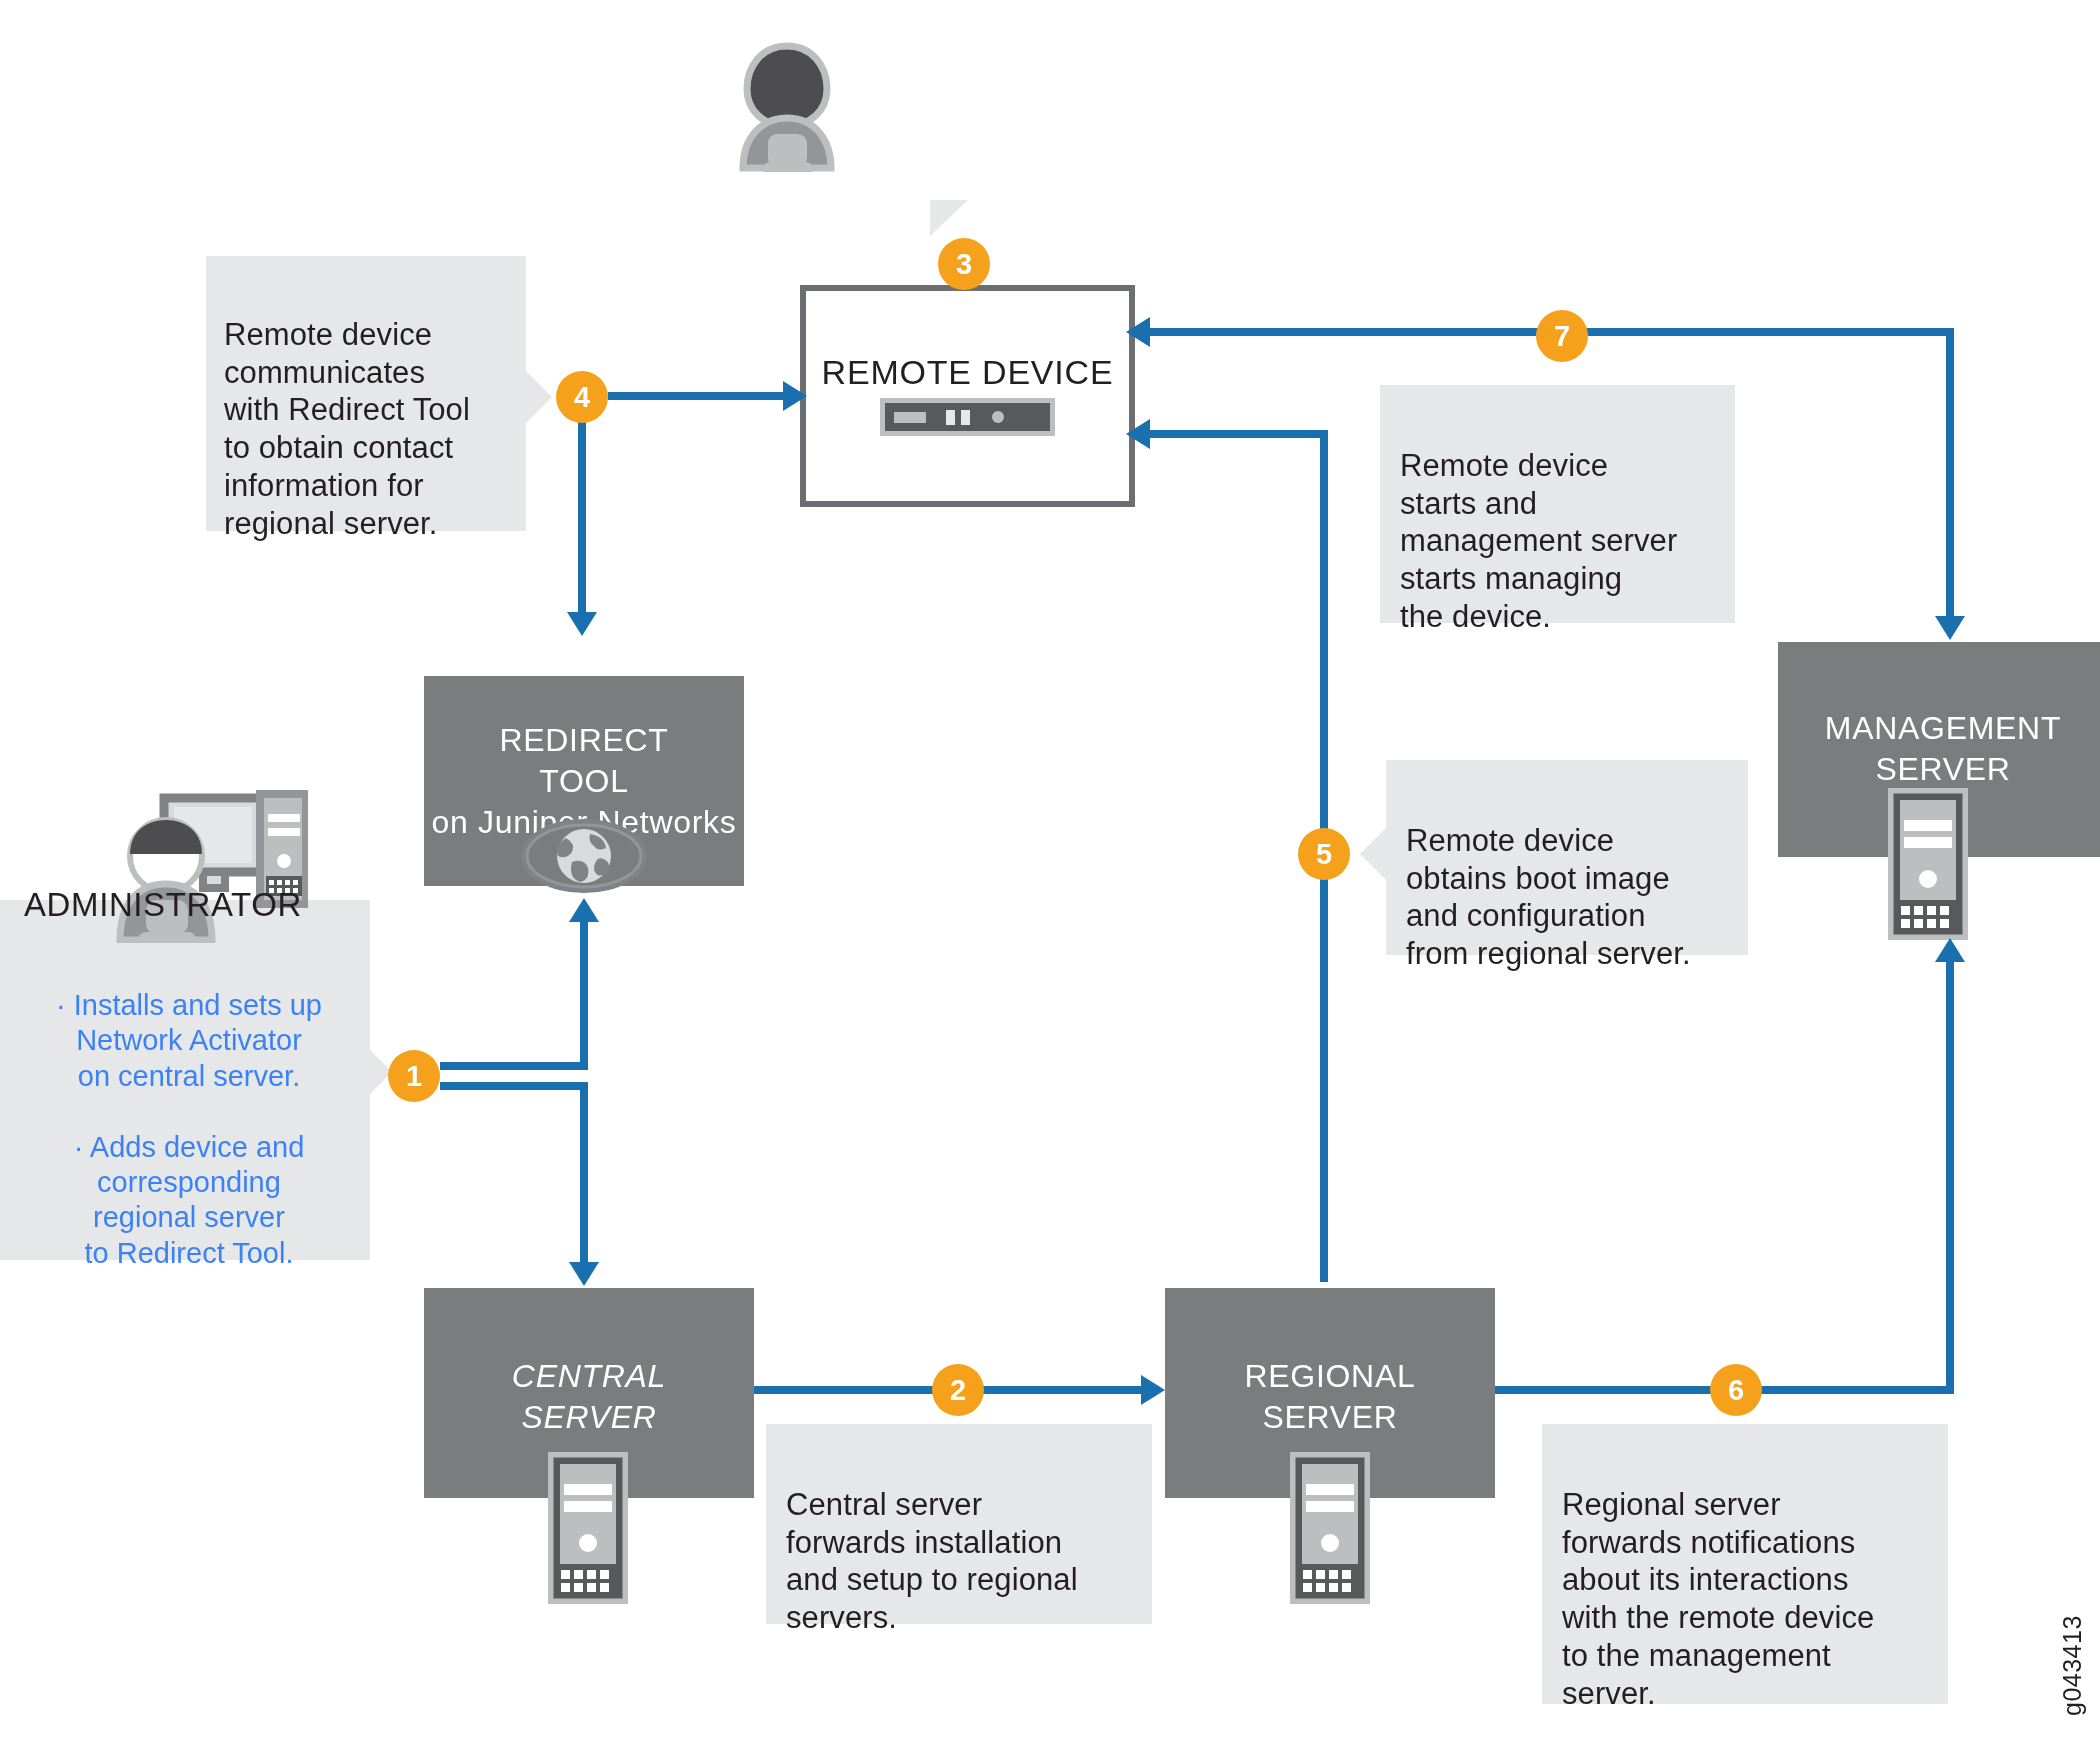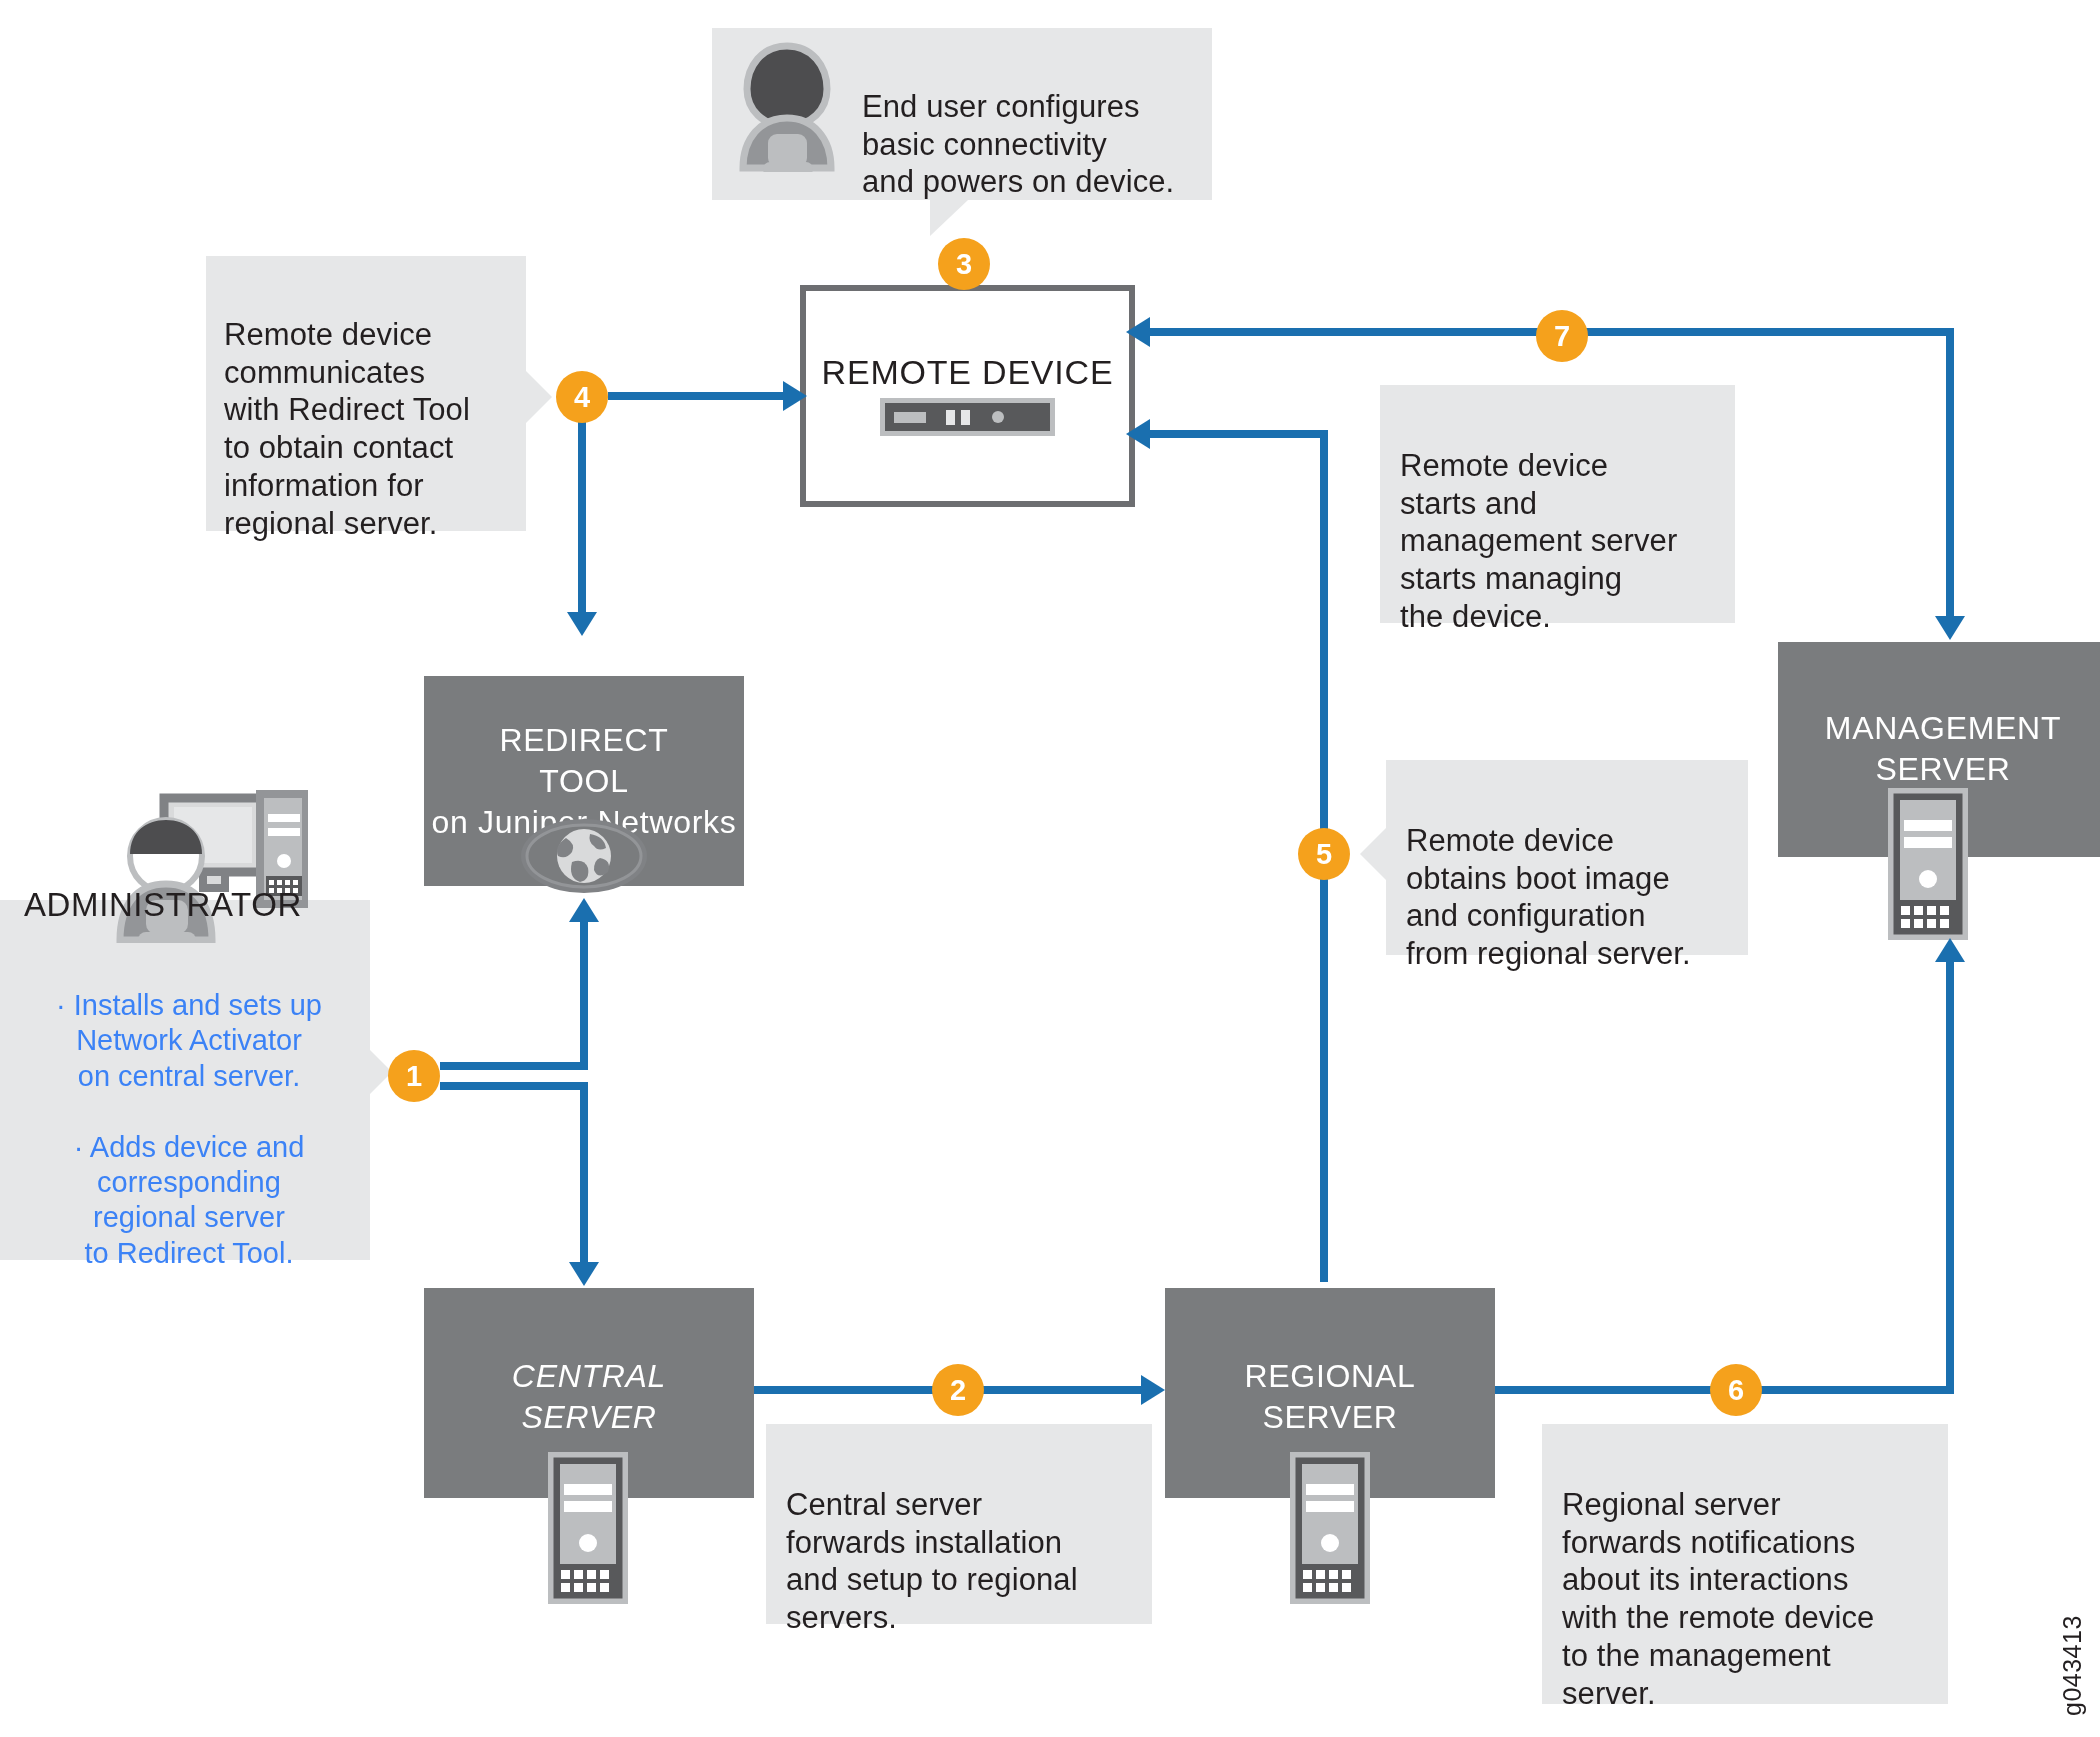--- a/index.html
+++ b/index.html
@@ -118,25 +118,20 @@
     line-height: 1.22;
     white-space: pre-line;
     text-align: center;
   }
 </style>
 </head>
 <body>
 
 <div id="stage">
 
-  <div class="callout" style="left:712px; top:28px; width:500px; height:172px; padding:22px 18px 18px 150px;">
-    <span>End user configures
-basic connectivity
-and powers on device.</span>
-  </div>
 
   <div style="position:absolute;left:930px;top:200px;width:0;height:0;border-left:0 solid transparent;border-right:38px solid transparent;border-top:36px solid #e6e7e8;z-index:3;"></div>
 
   <svg class="icon" style="left:735px; top:42px; width:105px; height:130px;" viewBox="0 0 105 130">
     <path d="M52 4 C77 4 92 24 92 47 C92 68 76 84 52 84 C28 84 12 68 12 47 C12 24 27 4 52 4 Z" fill="#4d4d4f" stroke="#bcbec0" stroke-width="7"></path>
     <path d="M52 76 C78 76 96 96 96 126 L8 126 C8 96 26 76 52 76 Z" fill="#939598" stroke="#bcbec0" stroke-width="7"></path>
     <rect x="33" y="92" width="39" height="33" rx="9" fill="#bcbec0"></rect>
     <rect x="48" y="110" width="9" height="18" fill="#bcbec0"></rect>
     <rect x="28" y="120" width="50" height="14" rx="7" fill="#bcbec0"></rect>
   </svg>

